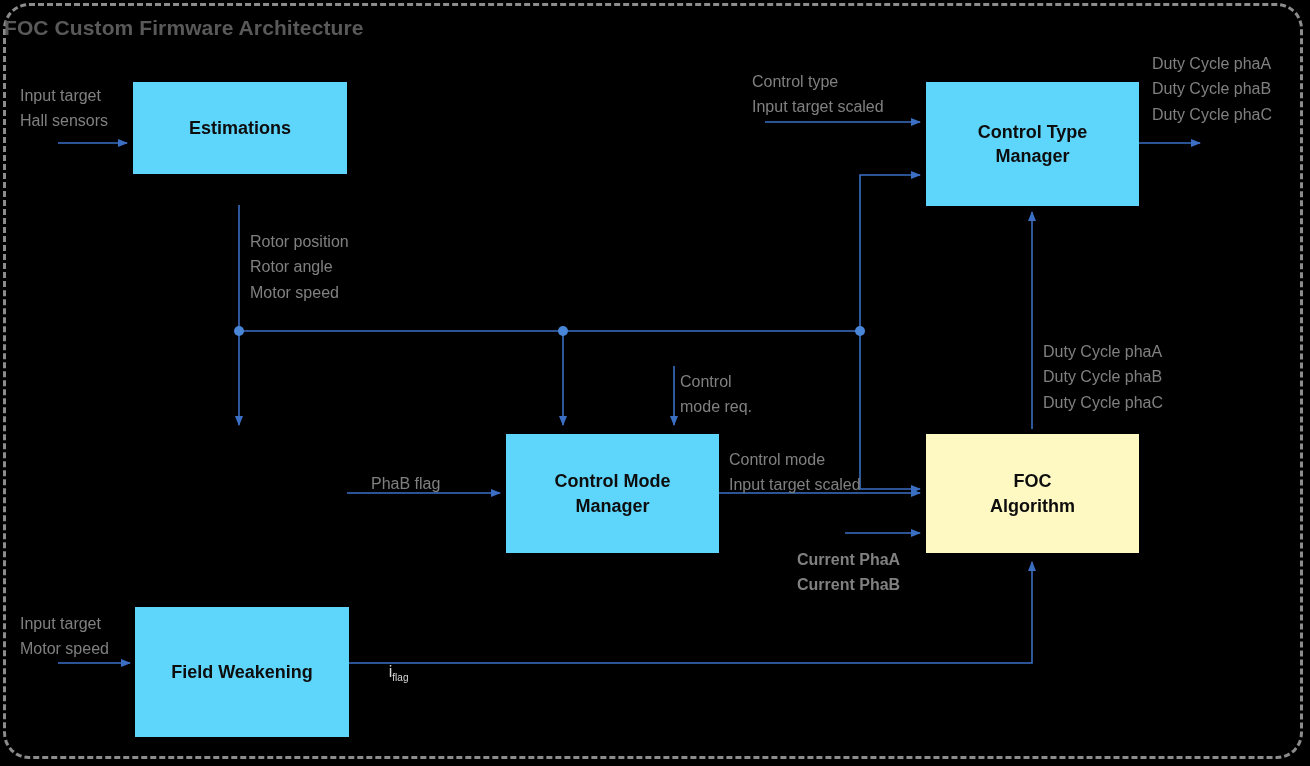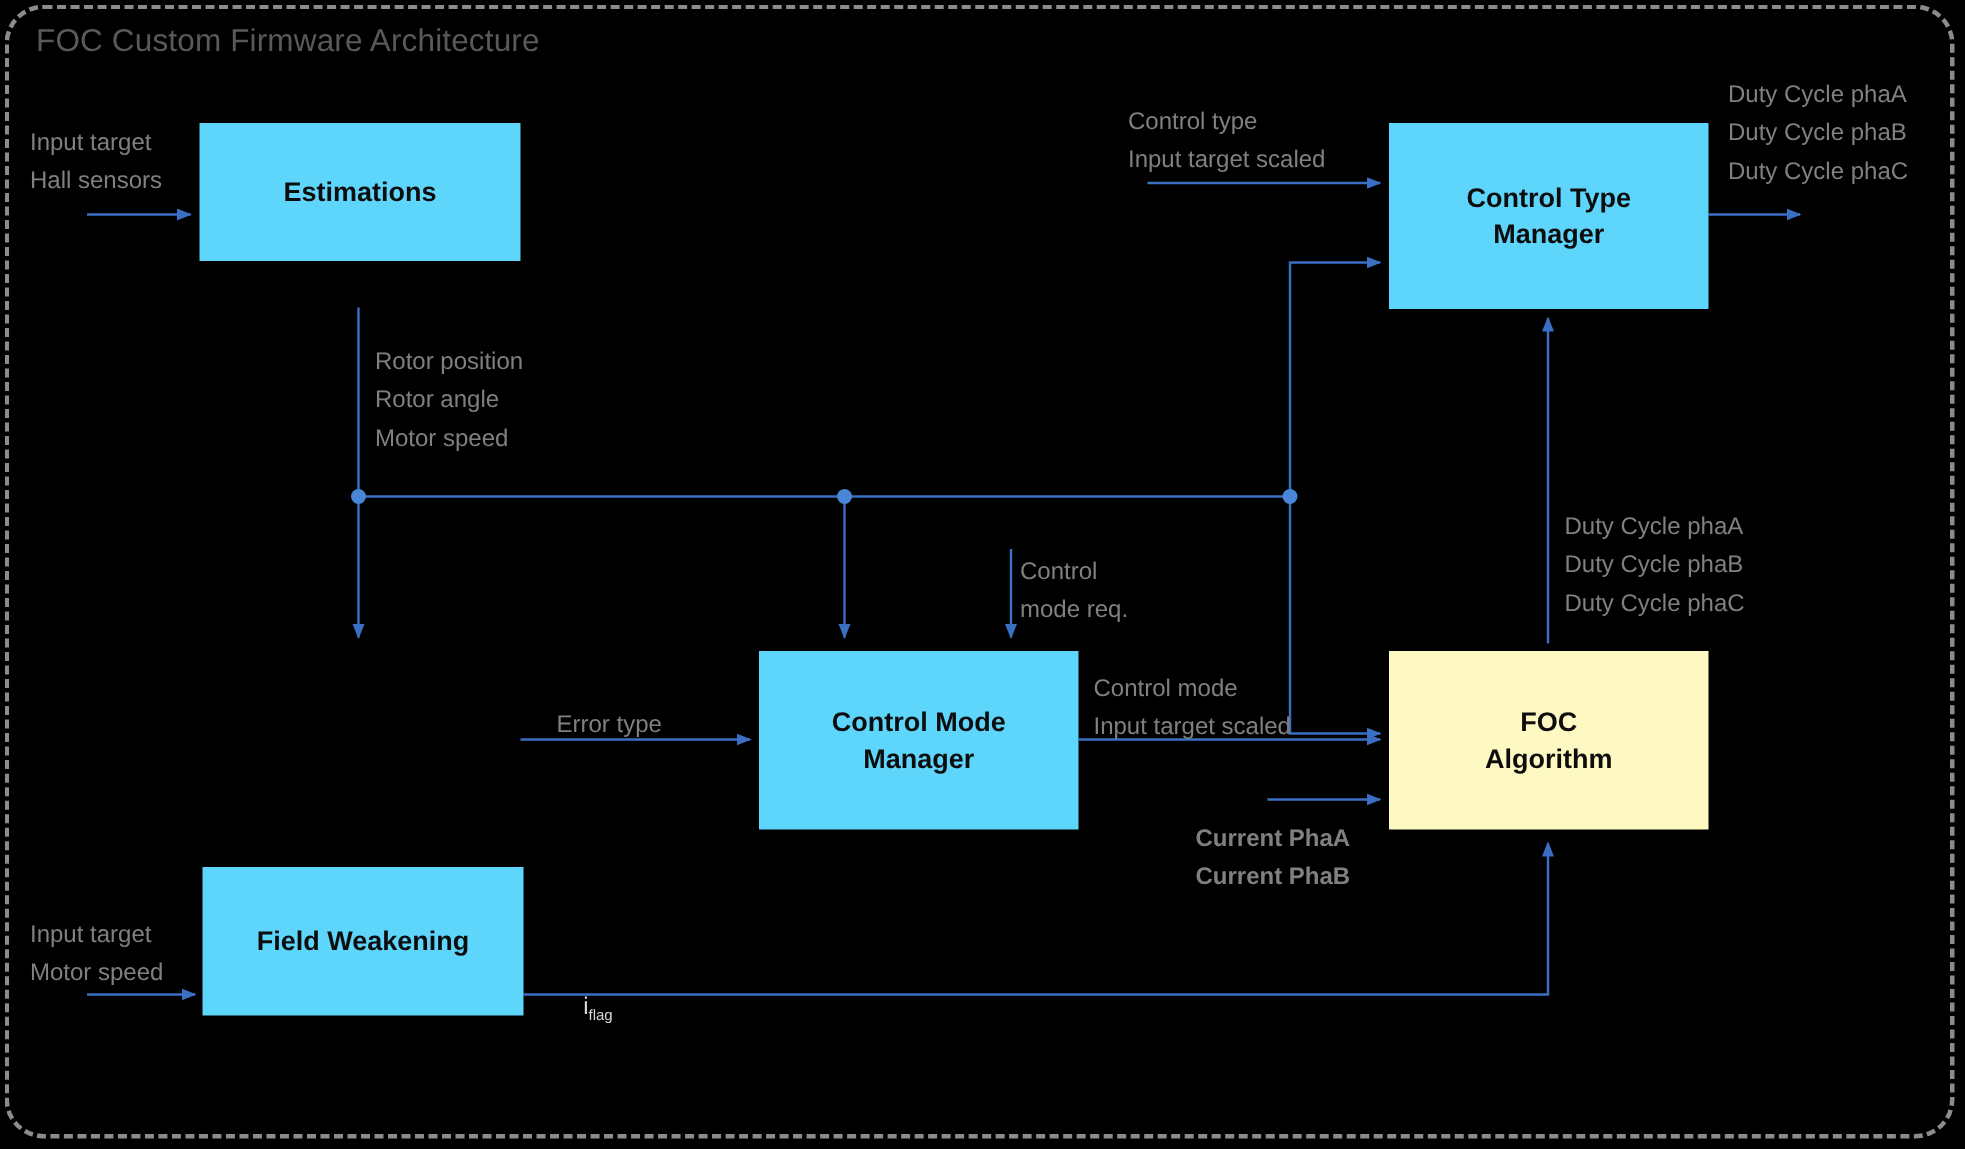--- a/index.html
+++ b/index.html
@@ -23,24 +23,24 @@
     top: 3px;
     width: 1300px;
     height: 756px;
     box-sizing: border-box;
     border: 3px dashed #8c8c8c;
     border-radius: 26px;
     pointer-events: none;
   }
   #title {
     position: absolute;
-    left: 24px;
+    left: 4px;
     top: 16px;
     font-size: 21px;
-    font-weight: normal;
+    font-weight: bold;
     color: #595959;
     letter-spacing: 0.1px;
     white-space: nowrap;
   }
   
   .block {
     position: absolute;
     box-sizing: border-box;
     display: flex;
     align-items: center;
@@ -134,21 +134,21 @@
   <div class="block cyan" style="left:926px; top:82px; width:213px; height:124px; white-space:pre-line;">Control Type
 Manager</div>
 
 
   <div class="block cyan" style="left:506px; top:434px; width:213px; height:119px; white-space:pre-line;">Control Mode
 Manager</div>
 
   <div class="block pink" style="left:926px; top:434px; width:213px; height:119px; white-space:pre-line;">FOC
 Algorithm</div>
 
-  <div class="block cyan" style="left:135px; top:578px; width:214px; height:99px;">Field Weakening</div>
+  <div class="block cyan" style="left:135px; top:607px; width:214px; height:130px;">Field Weakening</div>
 
   <div class="lbl" style="left:20px; top:83px;">Input target
 Hall sensors</div>
 
   <div class="lbl" style="left:250px; top:229px;">Rotor position
 Rotor angle
 Motor speed</div>
 
   <div class="lbl" style="left:752px; top:69px;">Control type
 Input target scaled</div>
@@ -157,21 +157,21 @@
 Duty Cycle phaB
 Duty Cycle phaC</div>
 
   <div class="lbl" style="left:1043px; top:339px;">Duty Cycle phaA
 Duty Cycle phaB
 Duty Cycle phaC</div>
 
   <div class="lbl" style="left:680px; top:369px;">Control
 mode req.</div>
 
-  <div class="lbl" style="left:371px; top:471px;">Error type</div>
+  <div class="lbl" style="left:371px; top:471px;">PhaB flag</div>
 
   <div class="lbl" style="left:729px; top:447px;">Control mode
 Input target scaled</div>
 
   <div class="lbl" style="left:797px; top:547px;font-weight:bold;">Current PhaA
 Current PhaB</div>
 
   <div class="lbl" style="left:20px; top:611px;">Input target
 Motor speed</div>
 

